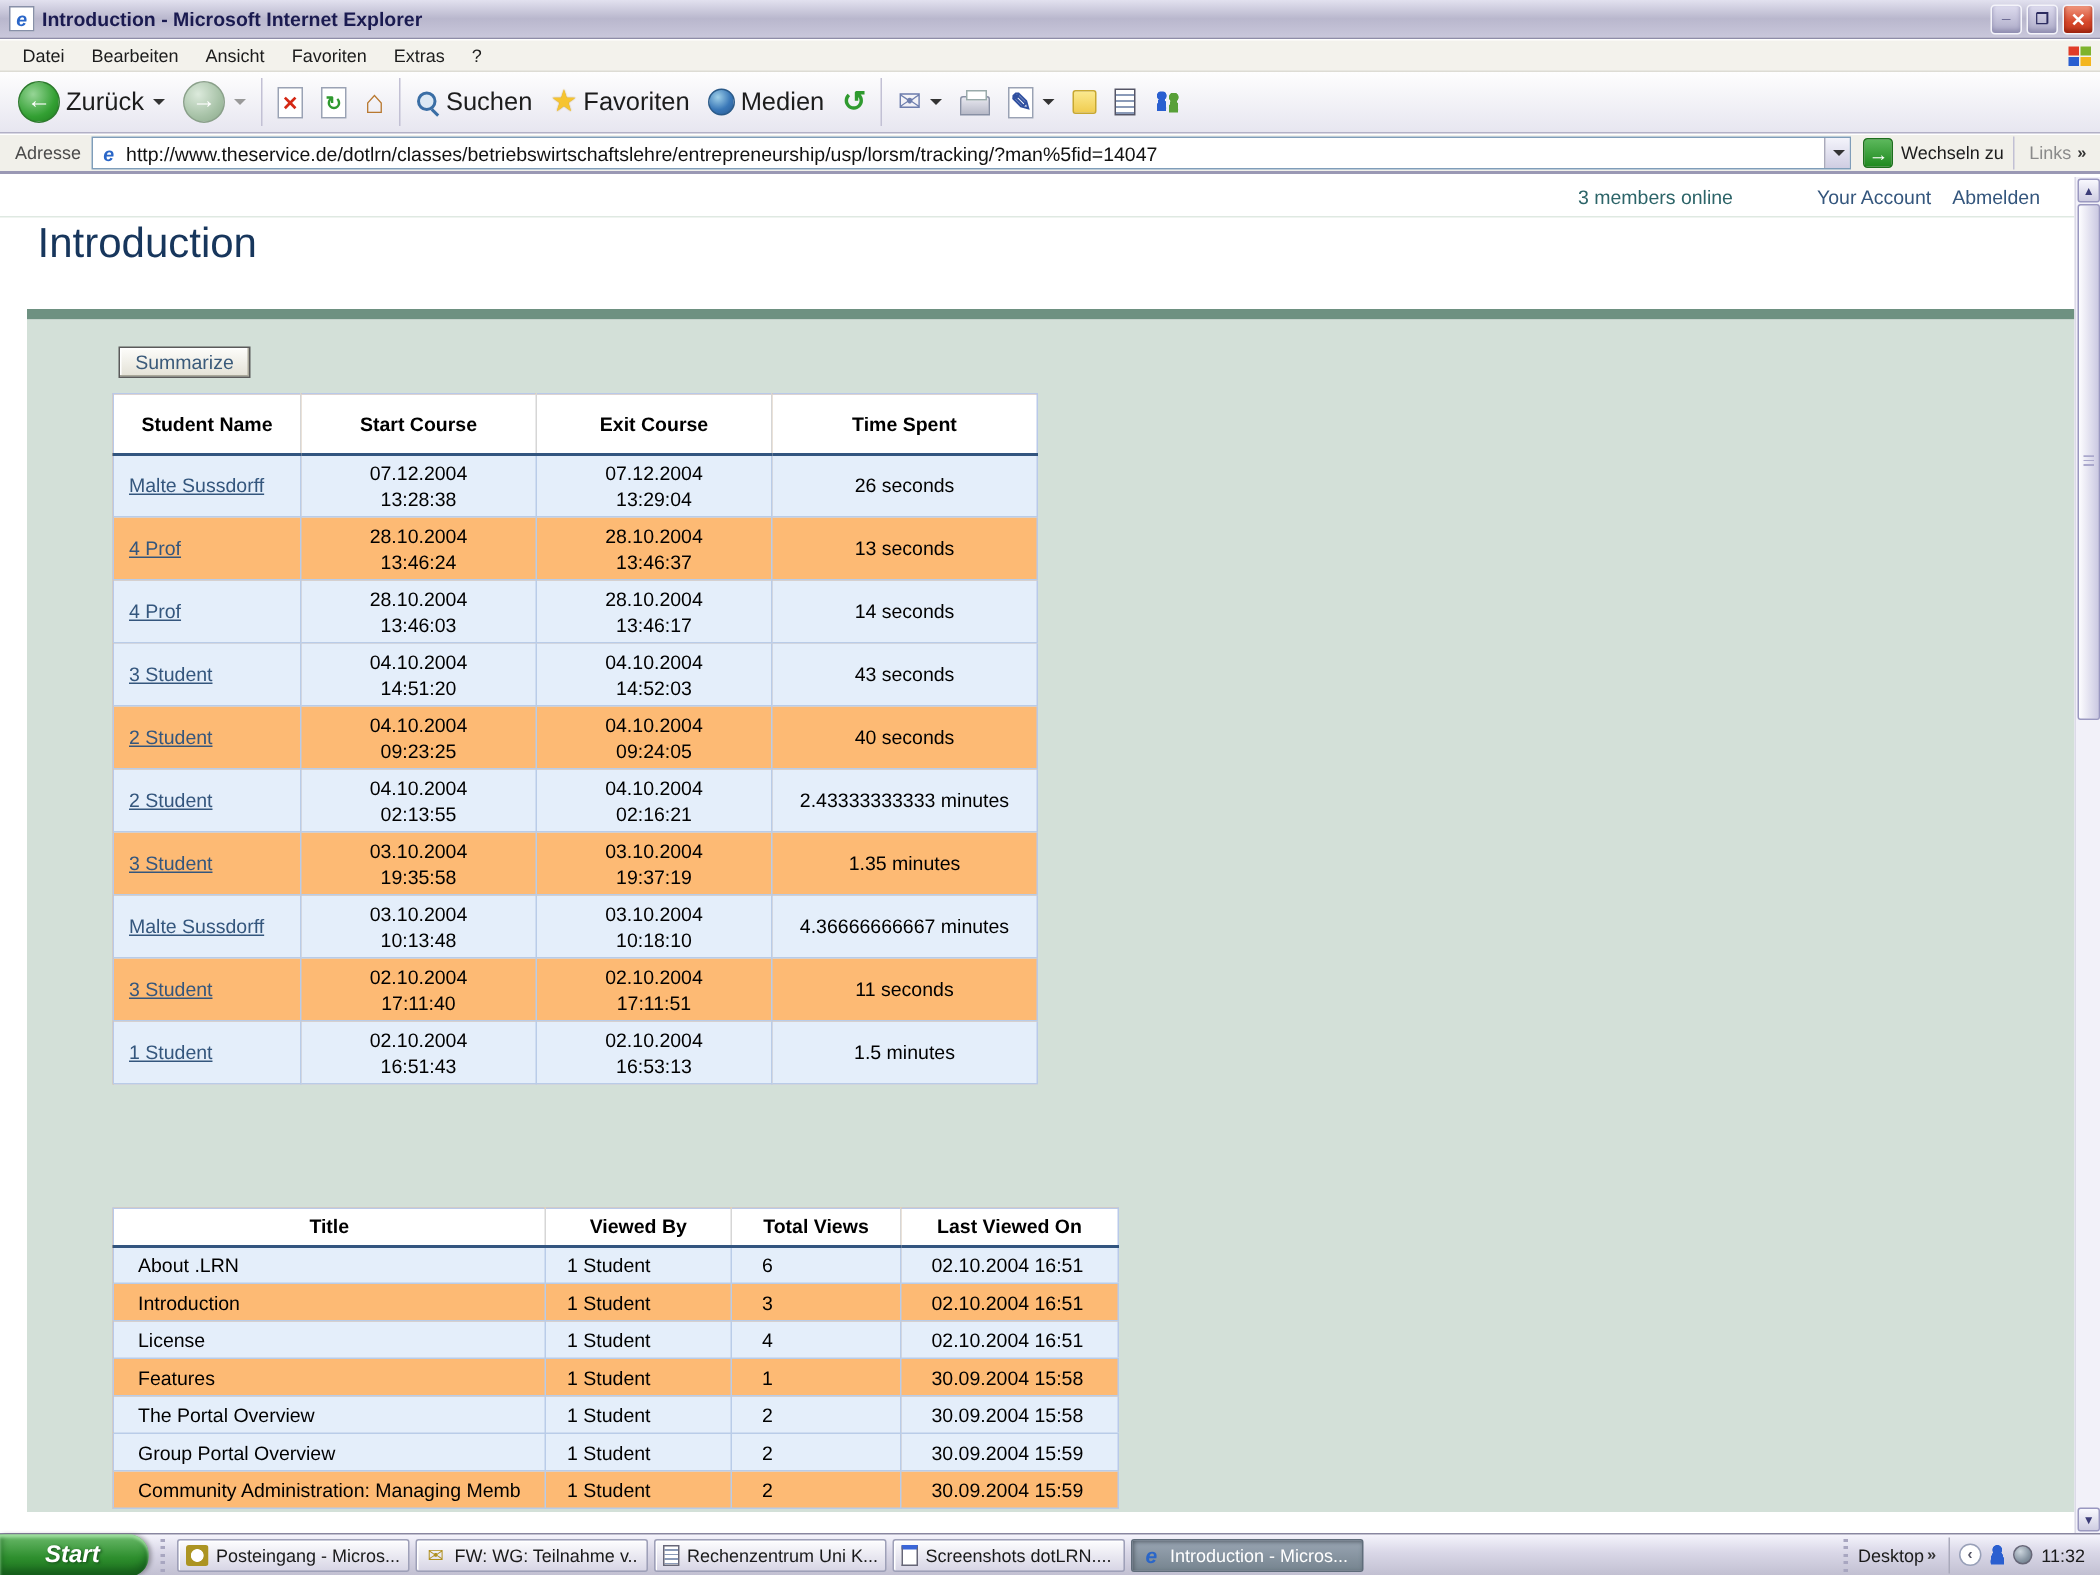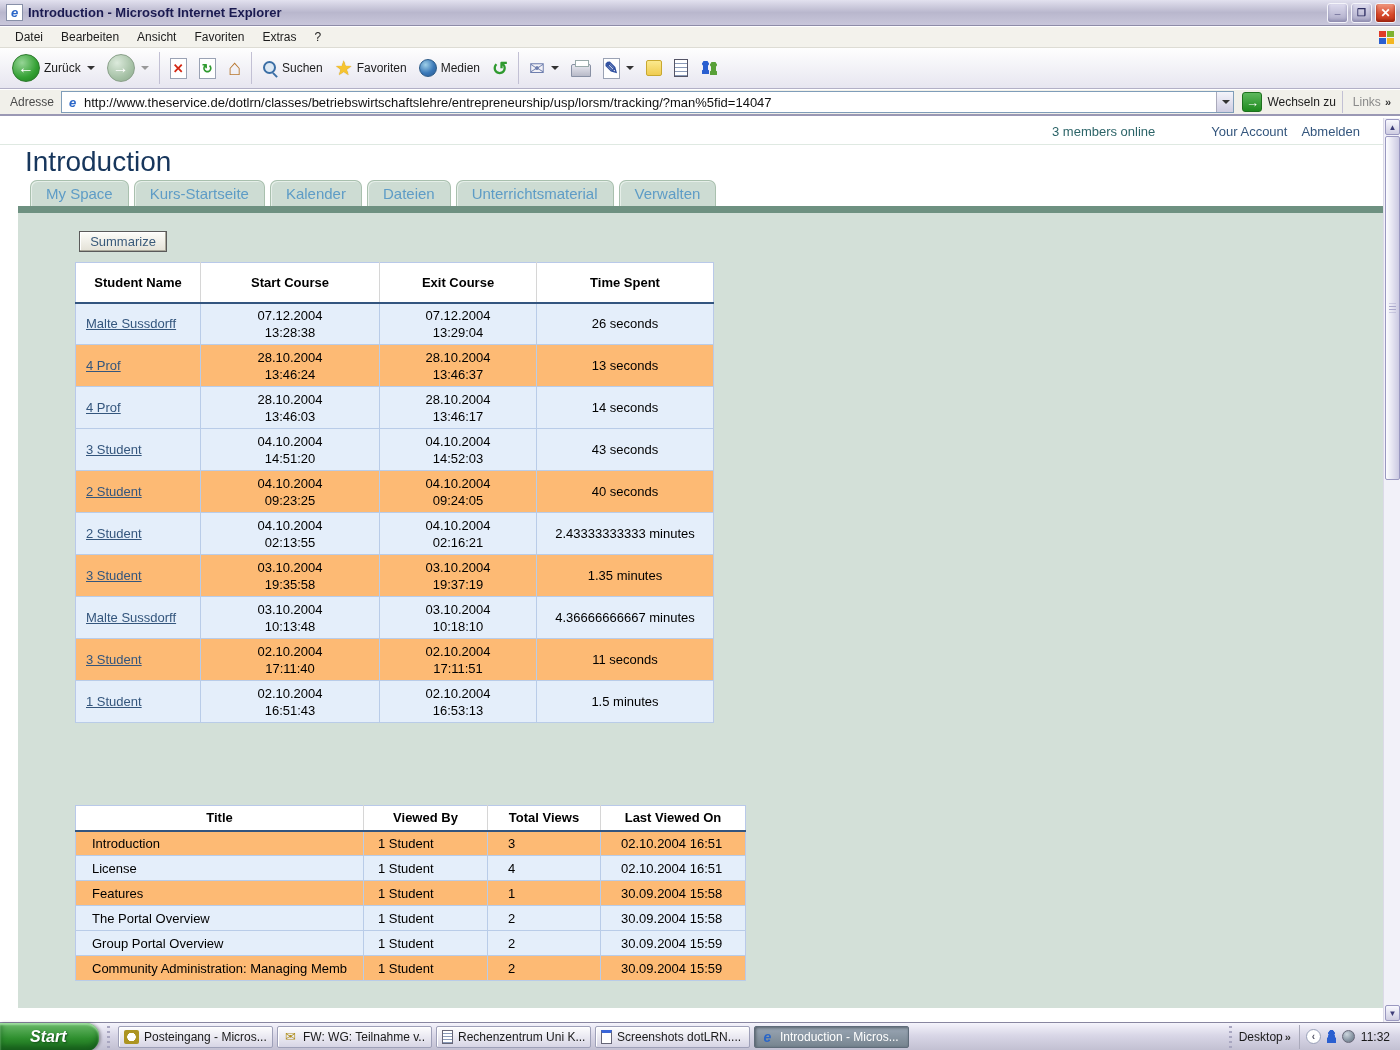--- a/index.html
+++ b/index.html
@@ -34,21 +34,21 @@
       linear-gradient(#e03c28,#e03c28) 0 0/7px 6px no-repeat,
       linear-gradient(#7eb32d,#7eb32d) 8px 0/7px 6px no-repeat,
       linear-gradient(#2a5fd0,#2a5fd0) 0 7px/7px 6px no-repeat,
       linear-gradient(#f3b61f,#f3b61f) 8px 7px/7px 6px no-repeat; }
 
   
   .toolbar { position:absolute; top:48px; left:0; right:0; height:41px;
     background:linear-gradient(#fefefe,#e7e6f0); border-bottom:1px solid #b2b0c6;
     display:flex; align-items:center; padding-left:6px; }
   .tb-btn { display:flex; align-items:center; gap:4px; padding:0 6px; height:36px; }
-  .tb-label { font-size:12px; color:#1c1c1c;text-align:right; }
+  .tb-label { font-size:17px; color:#1c1c1c;text-align:right; }
   .tb-sep { width:1px; height:32px; background:#c2c0d4; margin:0 4px; }
   .drop { width:0; height:0; border-left:4px solid transparent; border-right:4px solid transparent;
     border-top:4px solid #333; margin-left:2px; }
   .drop.dim { border-top-color:#999; }
   .nav-circle { width:28px; height:28px; border-radius:50%; display:flex; align-items:center;
     justify-content:center; color:#fff; font-size:16px; font-weight:bold;
     border:1px solid #2d7a2d; }
   .back-icon { background:radial-gradient(circle at 35% 30%, #96d596, #33a033 60%, #1d7a1d); }
   .back-icon::before{content:"←";}
   .fwd-icon { background:radial-gradient(circle at 35% 30%, #dcead c, #a7c2a7 60%, #8aa88a);
@@ -146,21 +146,21 @@
   th { background:#fff; font-size:13px; font-weight:bold; color:#000; text-align:center;
     border-bottom:2px solid #33557f; border-right:1px solid #d6d6d6; }
   th:last-child { border-right:none; }
   td { font-size:13px; color:#000; border-right:1px solid #b9cce8; border-bottom:1px solid #b9cce8; }
   td:last-child { border-right:none; }
   tr.blue td { background:#e4eefa; }
   .t1 th { height:40px; }
   .t1 td { height:42px; text-align:center; line-height:17px; }
   .t1 td.name-cell { text-align:left; padding-left:10px; }
   .t1 th:nth-child(1), .t1 td:nth-child(1) { width:125px; }
-  .t1 th:nth-child(2), .t1 td:nth-child(2) { width:179px; }
+  .t1 th:nth-child(2), .t1 td:nth-child(2) { width:157px; }
   .t1 th:nth-child(3), .t1 td:nth-child(3) { width:157px; }
   .t1 th:nth-child(4), .t1 td:nth-child(4) { width:177px; }
   .student-link { color:#34567d; text-decoration:underline; }
   .t2 th { height:25px; }
   .t2 td { height:25px; text-align:left; }
   .t2 th:nth-child(1), .t2 td:nth-child(1) { width:288px; }
   .t2 th:nth-child(2), .t2 td:nth-child(2) { width:124px; }
   .t2 th:nth-child(3), .t2 td:nth-child(3) { width:113px; }
   .t2 th:nth-child(4), .t2 td:nth-child(4) { width:145px; }
   .t2 td:nth-child(1){ padding-left:16px; }
@@ -342,28 +342,20 @@
 </div>
 
 <div class="browser-content">
   <div class="page-links">
     <span class="members-online">3 members online</span>
     <span class="your-account">Your Account</span>
     <span class="logout">Abmelden</span>
   </div>
   <div class="header-rule"></div>
   <div class="page-title">Introduction</div>
-  <div class="tabs-row" id="tabs-row">
-      <div class="tab">My Space</div>
-      <div class="tab">Kurs-Startseite</div>
-      <div class="tab">Kalender</div>
-      <div class="tab">Dateien</div>
-      <div class="tab">Unterrichtsmaterial</div>
-      <div class="tab">Verwalten</div>
-    </div>
   <div class="green-bar"></div>
 
   <div class="content-area">
     <button class="summarize-btn">Summarize</button>
     <table class="t1">
       <thead>
           <tr id="t1-head">
             <th>Student Name</th>
             <th>Start Course</th>
             <th>Exit Course</th>
@@ -496,20 +488,26 @@
     <table class="t2">
       <thead>
           <tr id="t2-head">
             <th>Title</th>
             <th>Viewed By</th>
             <th>Total Views</th>
             <th>Last Viewed On</th>
           </tr>
         </thead>
       <tbody id="t2-body">
+          <tr class="blue">
+            <td>About .LRN</td>
+            <td>1 Student</td>
+            <td>6</td>
+            <td>02.10.2004 16:51</td>
+          </tr>
           <tr>
             <td>Introduction</td>
             <td>1 Student</td>
             <td>3</td>
             <td>02.10.2004 16:51</td>
           </tr>
           <tr class="blue">
             <td>License</td>
             <td>1 Student</td>
             <td>4</td>

